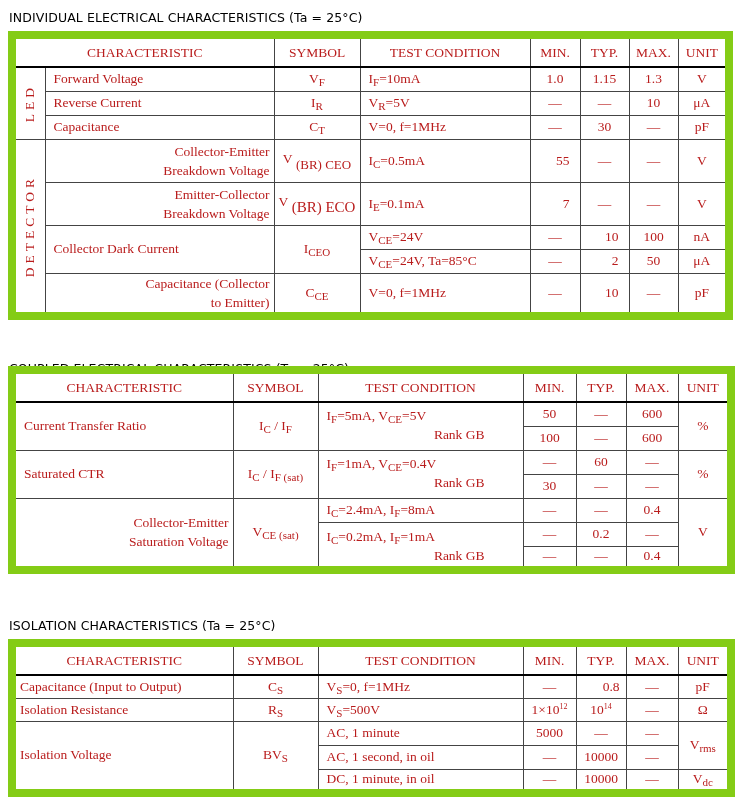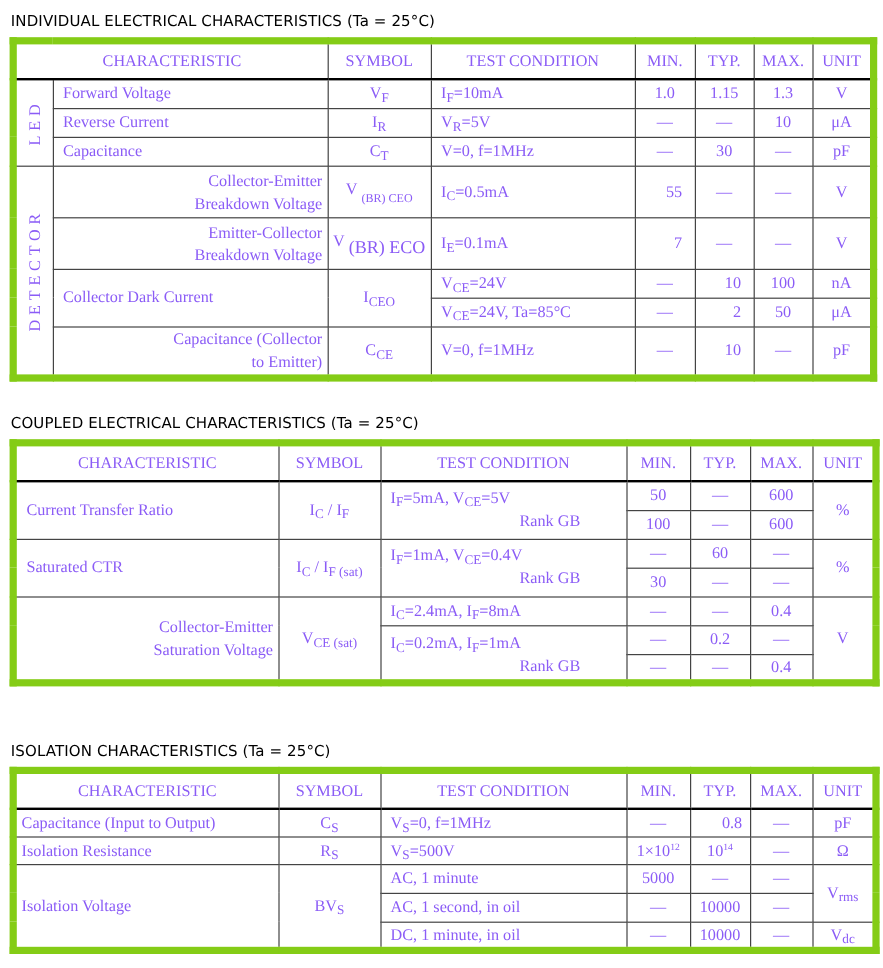--- a/index.html
+++ b/index.html
@@ -4,22 +4,22 @@
 <style>
   html, body { margin: 0; padding: 0; background: #ffffff; }
   body { width: 736px; height: 807px; position: relative; overflow: hidden; color: #111; }
   .section-title {
     position: absolute; left: 9px;
     font-family: "DejaVu Sans", sans-serif; font-size: 12.5px; letter-spacing: 0.1px; color: #000;
     white-space: nowrap;
   }
   table.spec {
     position: absolute; border-collapse: collapse;
-    border: 6px solid #84cc16; table-layout: fixed;
-    font-family: "Liberation Serif", "DejaVu Serif", serif; font-size: 13.5px; color: #8b5cf6;
+    border: 8px solid #84cc16; table-layout: fixed;
+    font-family: "Liberation Serif", "DejaVu Serif", serif; font-size: 13.5px; color: #b91c1c;
   }
   table.spec td, table.spec th {
     border: 1px solid #444; padding: 0 4px; font-weight: normal; overflow: hidden;
     white-space: nowrap;
   }
   table.spec th { text-align: center; }
   table.spec tr.hdr th { border-bottom: 2px solid #000; }
   .c { text-align: center; }
   .r { text-align: right; padding-right: 10px !important; }
   .l { text-align: left; padding-left: 8px !important; }
@@ -91,21 +91,21 @@
   </tr>
 
   <tr style="height:43px;">
     <td rowspan="5" class="c" style="padding:0;">
           <div class="vert">DETECTOR</div>
         </td>
     <td class="l wrap">
           <div>Collector-Emitter</div>
           <div>Breakdown Voltage</div>
         </td>
-    <td class="c"><span style="vertical-align:3px;">V</span> <sub style="font-size:10px;">(BR) CEO</sub></td>
+    <td class="c"><span style="vertical-align:3px;">V</span> <sub style="font-size:13px;">(BR) CEO</sub></td>
     <td class="l"><span>I</span><sub>C</sub><span>=0.5mA</span></td>
     <td class="r">55</td>
     <td class="c">—</td>
     <td class="c">—</td>
     <td class="c">V</td>
   </tr>
   <tr style="height:43px;">
     <td class="l wrap">
           <div>Emitter-Collector</div>
           <div>Breakdown Voltage</div>
@@ -141,21 +141,21 @@
     <td class="c"><span>C</span><sub>CE</sub></td>
     <td class="l">V=0,  f=1MHz</td>
     <td class="c">—</td>
     <td class="r">10</td>
     <td class="c">—</td>
     <td class="c">pF</td>
   </tr>
 </tbody>
   </table>
 
-<div class="section-title" style="top:345px;">COUPLED  ELECTRICAL  CHARACTERISTICS (Ta = 25°C)</div>
+<div class="section-title" style="top:361px;">COUPLED  ELECTRICAL  CHARACTERISTICS (Ta = 25°C)</div>
 
 <table class="spec" style="left:8px; top:366px; width:719px;">
   <colgroup>
     <col style="width:221px">
       <col style="width:85px">
       <col style="width:205px">
     <col style="width:53px">
       <col style="width:50px">
       <col style="width:52px">
       <col style="width:53px">

